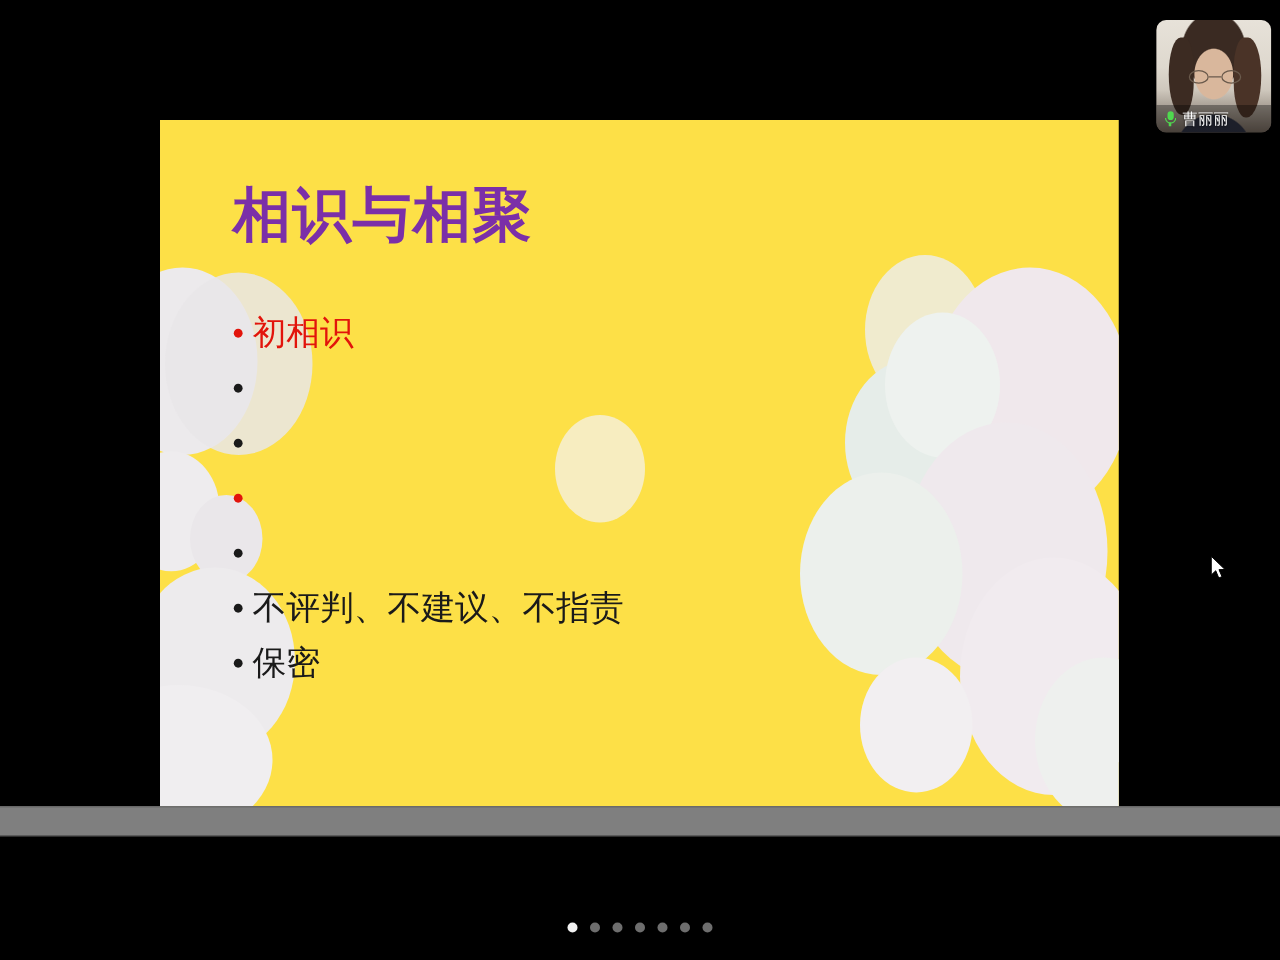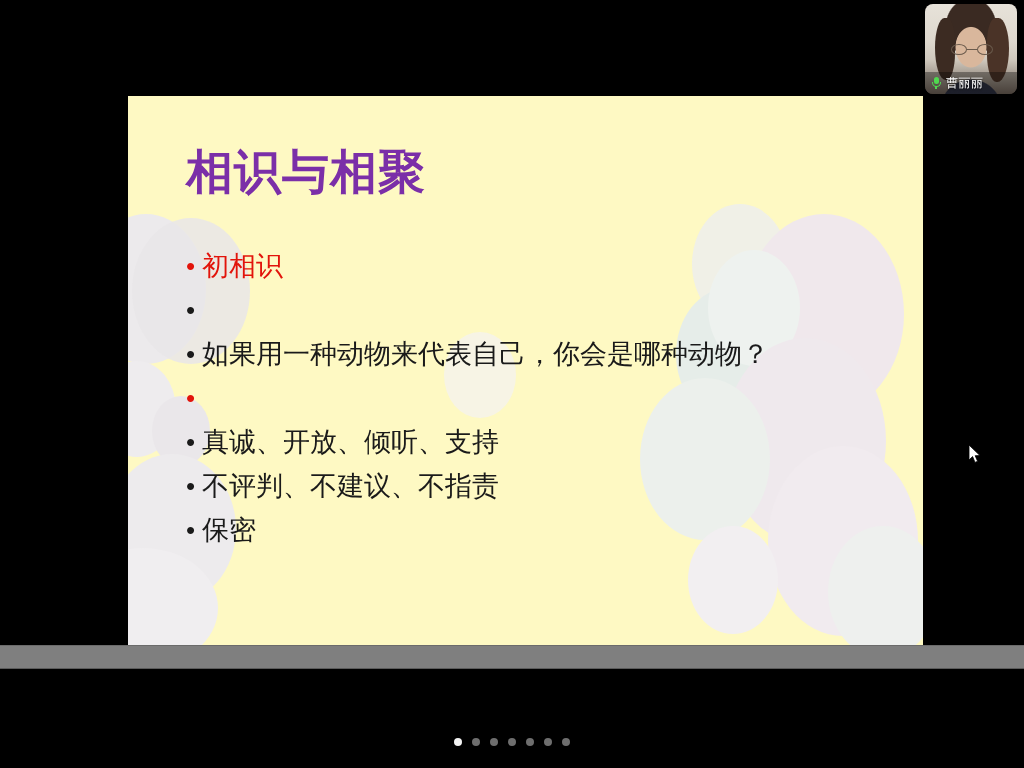--- a/index.html
+++ b/index.html
@@ -22,23 +22,22 @@
     background: #000000;
   }
 
   
   #slide {
     position: absolute;
     left: 128px;
     top: 96px;
     width: 767px;
     height: 549px;
-    background: #fef9c3;
+    background: #fde047;
     overflow: hidden;
-    padding-left: 28px;
   }
 
   
   .bubble {
     position: absolute;
     border-radius: 50%;
     pointer-events: none;
   }
   .b1 { left: -42px;  top: 118px; width: 120px; height: 150px; background: #eceaec; }
   .b2 { left: 4px;    top: 122px; width: 118px; height: 146px; background: #e9e6e9; opacity:.85; }
@@ -131,21 +130,21 @@
     height: 8px;
     border-radius: 50%;
     background: #6e6e6e;
   }
   .dot.active { background: #f2f2f2; }
 
   
   #video-tile {
     position: absolute;
     left: 925px;
-    top: 4px;
+    top: 16px;
     width: 92px;
     height: 90px;
     border-radius: 8px;
     overflow: hidden;
     background: #2b2623;
   }
   #video-frame {
     position: absolute;
     inset: 0;
     background:
@@ -288,28 +287,26 @@
       <div id="bullet-list">
           <div class="bullet-row tone-red">
             <span class="bullet-dot">•</span>
             <span class="bullet-text">初相识</span>
           </div>
           <div class="bullet-row tone-dark">
             <span class="bullet-dot">•</span>
           </div>
           <div class="bullet-row tone-dark">
             <span class="bullet-dot">•</span>
-            <span class="bullet-text">如果用一种动物来代表自己，你会是哪种动物？</span>
           </div>
           <div class="bullet-row tone-red">
             <span class="bullet-dot">•</span>
           </div>
           <div class="bullet-row tone-dark">
             <span class="bullet-dot">•</span>
-            <span class="bullet-text">真诚、开放、倾听、支持</span>
           </div>
           <div class="bullet-row tone-dark">
             <span class="bullet-dot">•</span>
             <span class="bullet-text">不评判、不建议、不指责</span>
           </div>
           <div class="bullet-row tone-dark">
             <span class="bullet-dot">•</span>
             <span class="bullet-text">保密</span>
           </div>
         </div>

